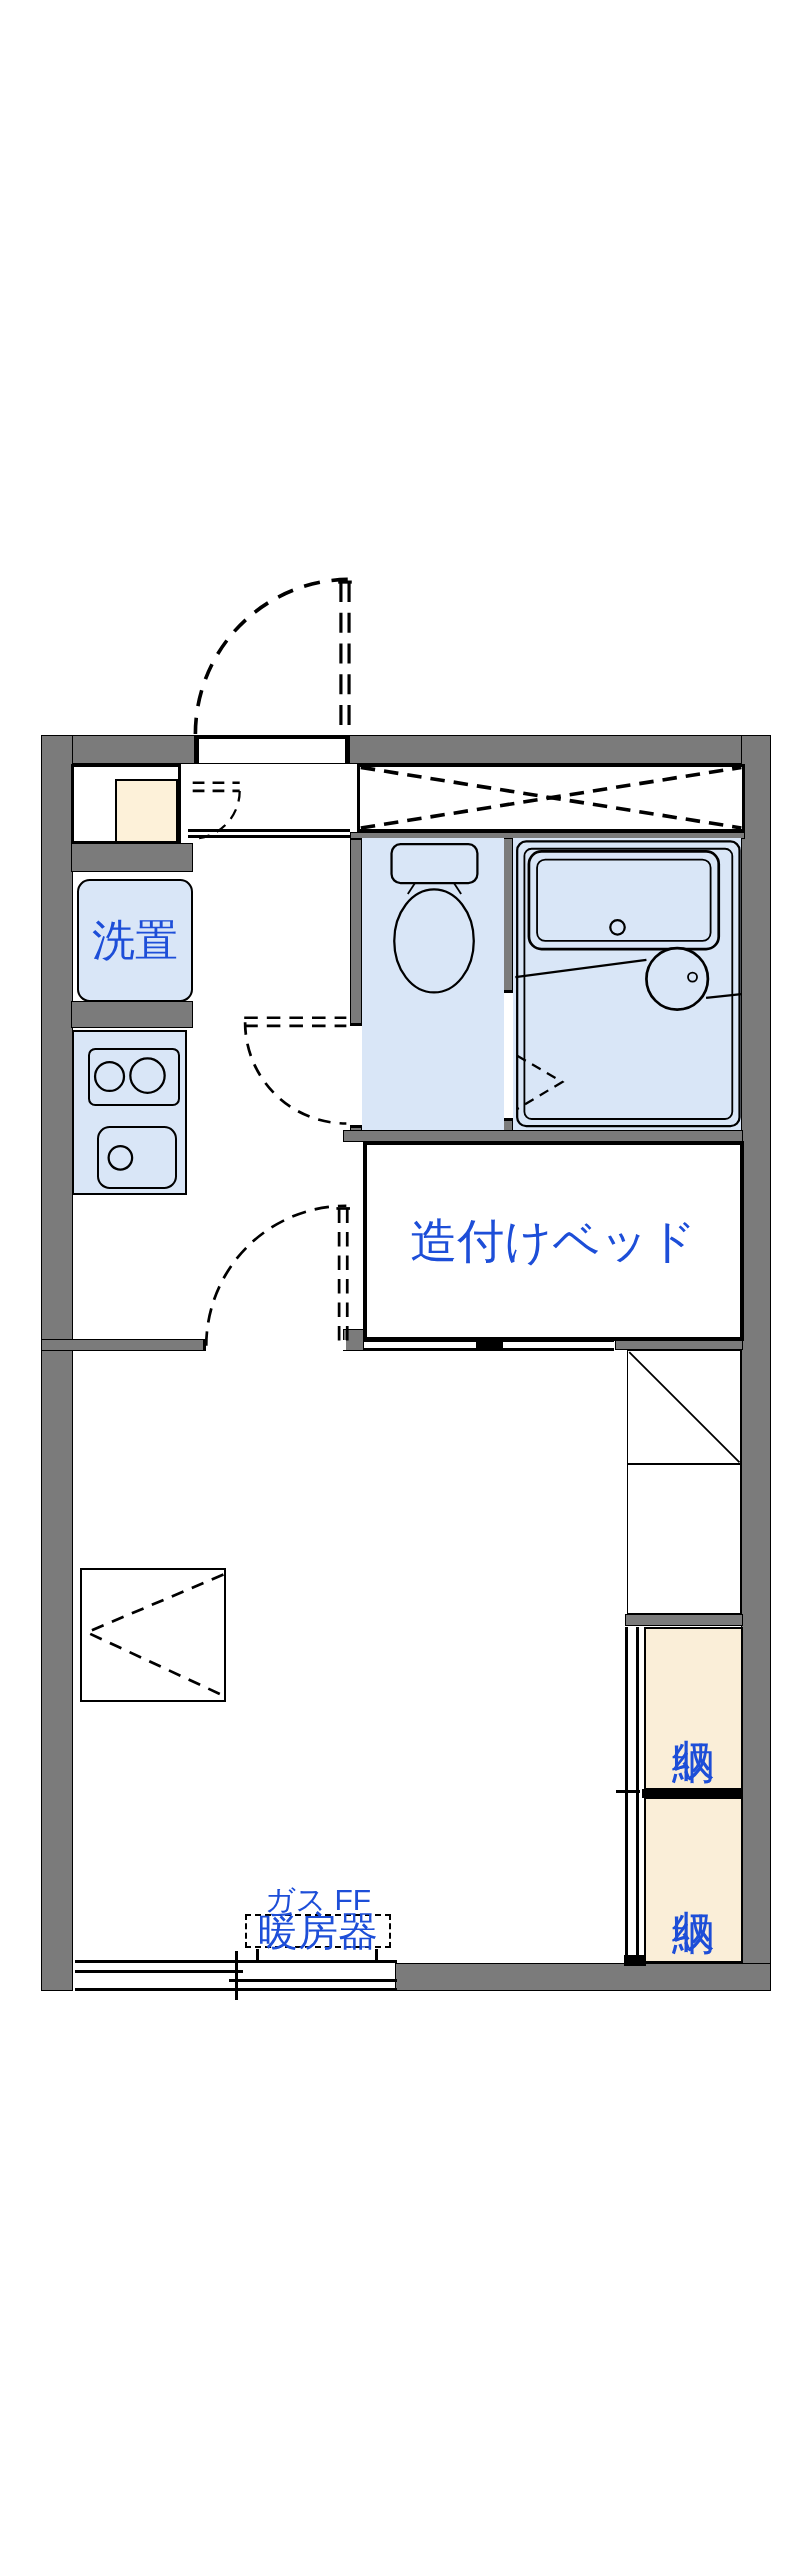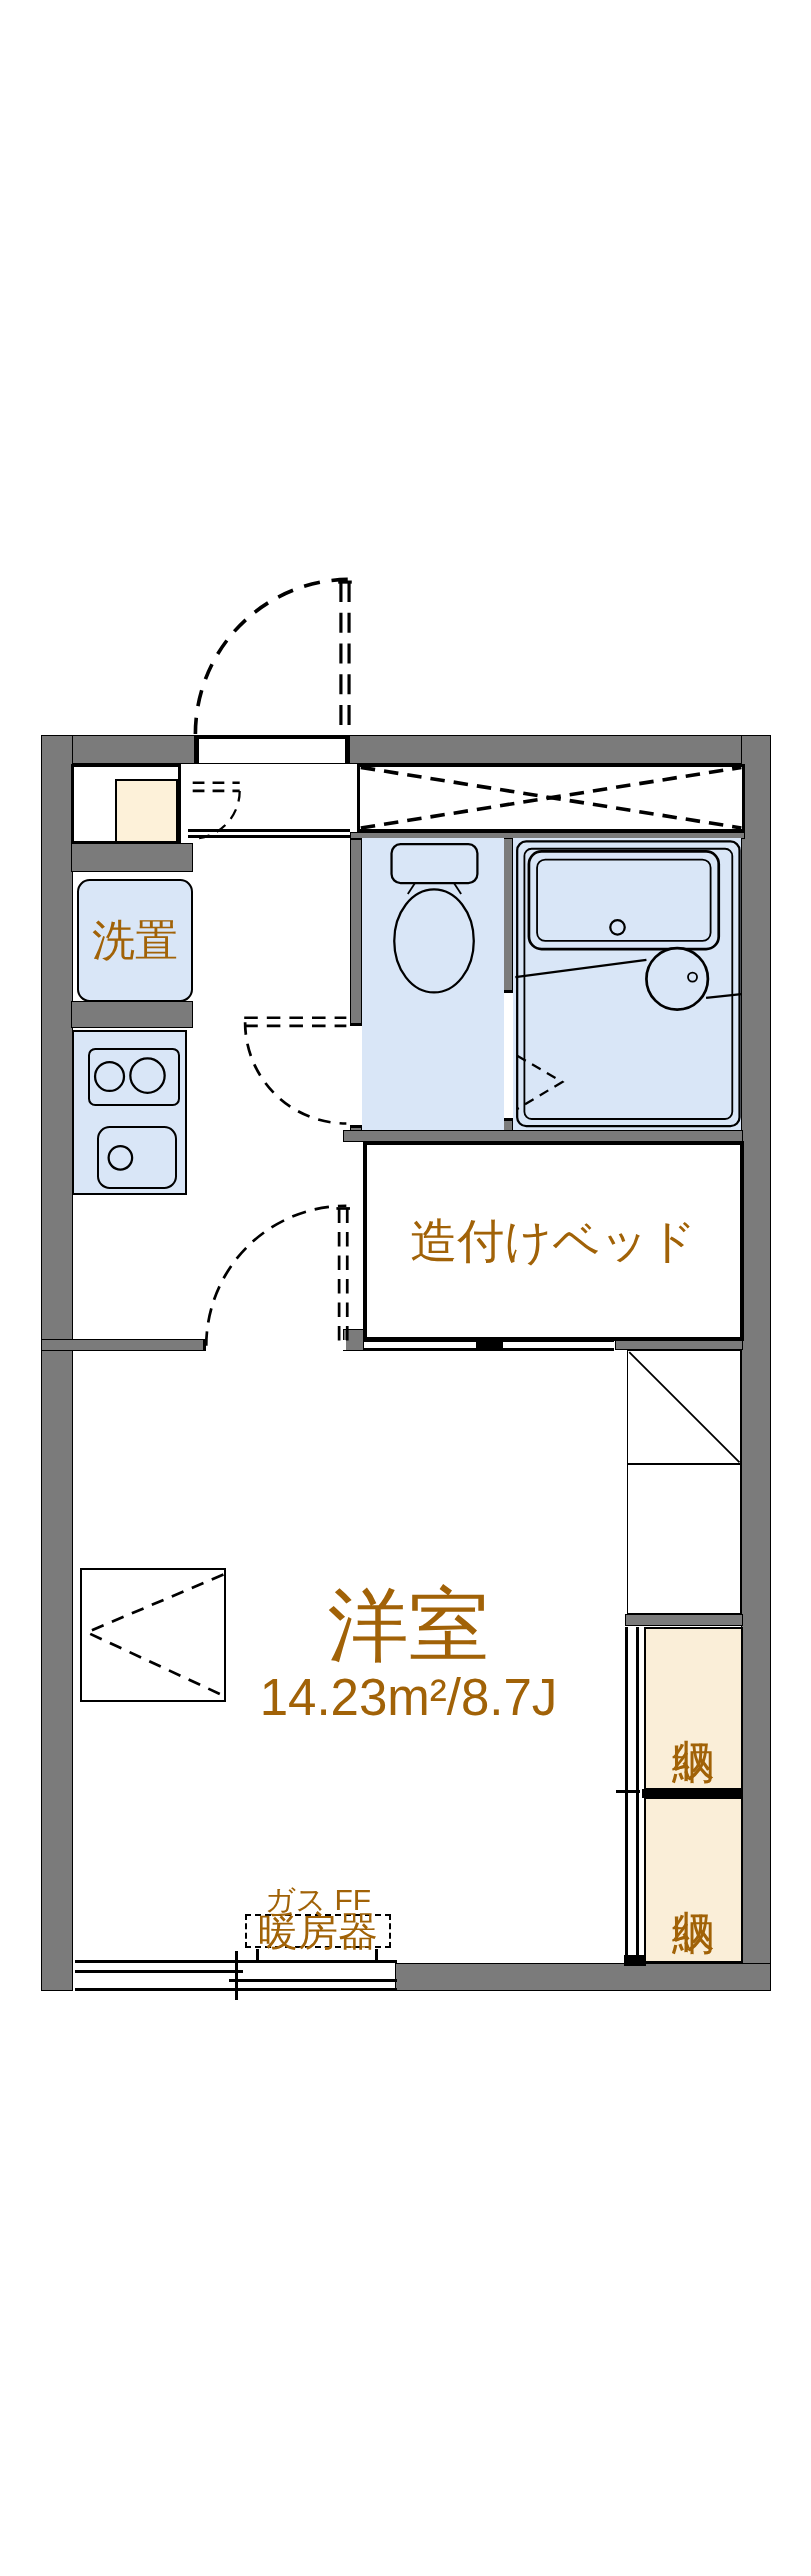--- a/index.html
+++ b/index.html
@@ -14,21 +14,21 @@
   .white{background:#fff;}
   .blue{background:#d9e6f7;}
   .cream{background:#faeed8;}
   .hcream{background:#fdf1d9;}
   .b2{border:1.8px solid #000;}
   .b3{border:2.7px solid #000;}
   .b4{border:3.6px solid #000;}
   .b5{border:4.5px solid #000;}
   .dashedbox{border:2.7px dashed #000;background:#fff;}
   .center{display:flex;align-items:center;justify-content:center;}
-  .label{color:#a16207;line-height:1.15;white-space:nowrap;}
+  .label{color:#1d4ed8;line-height:1.15;white-space:nowrap;}
   .v-label{writing-mode:vertical-rl;text-orientation:upright;letter-spacing:3.6px;}
   svg.overlay{position:absolute;left:0;top:0;pointer-events:none;}
   .txt-c{text-align:center;}
 </style>
 </head>
 <body>
 
 <div class="canvas">
 
   <div class="abs wall" style="left:41px;top:735px;width:730px;height:29px;"></div>
@@ -113,22 +113,20 @@
   <div class="abs blk" style="left:229px;top:1979px;width:168px;height:2.7px;"></div>
   <div class="abs blk" style="left:235px;top:1951px;width:2.7px;height:49px;"></div>
 
   <div class="abs label txt-c" style="left:253px;top:1883px;width:130px;font-size:30px;">ガス FF</div>
   <div class="abs dashedbox center" style="left:245px;top:1914px;width:146px;height:34px;">
     <span class="label" style="font-size:40px;">暖房器</span>
   </div>
   <div class="abs blk" style="left:256px;top:1949px;width:2.7px;height:12.7px;"></div>
   <div class="abs blk" style="left:375px;top:1949px;width:2.7px;height:11px;"></div>
 
-  <div class="abs label txt-c" style="left:217px;top:1579px;width:383px;font-size:81px;">洋室</div>
-  <div class="abs label txt-c" style="left:217px;top:1669px;width:383px;font-size:51px;">14.23m²/8.7J</div>
 
   <svg class="overlay" width="812" height="2576" viewBox="0 0 898 2850">
 
     <g stroke="#000" fill="none">
       <path d="M 216 812 A 171 171 0 0 1 387 641" stroke-width="4" stroke-dasharray="18 13"></path>
       <path d="M 377 644 L 377 812" stroke-width="3.5" stroke-dasharray="22 12"></path>
       <path d="M 386 644 L 386 812" stroke-width="3.5" stroke-dasharray="22 12"></path>
       <path d="M 374 644 L 389 644" stroke-width="3.5"></path>
     </g>
 

